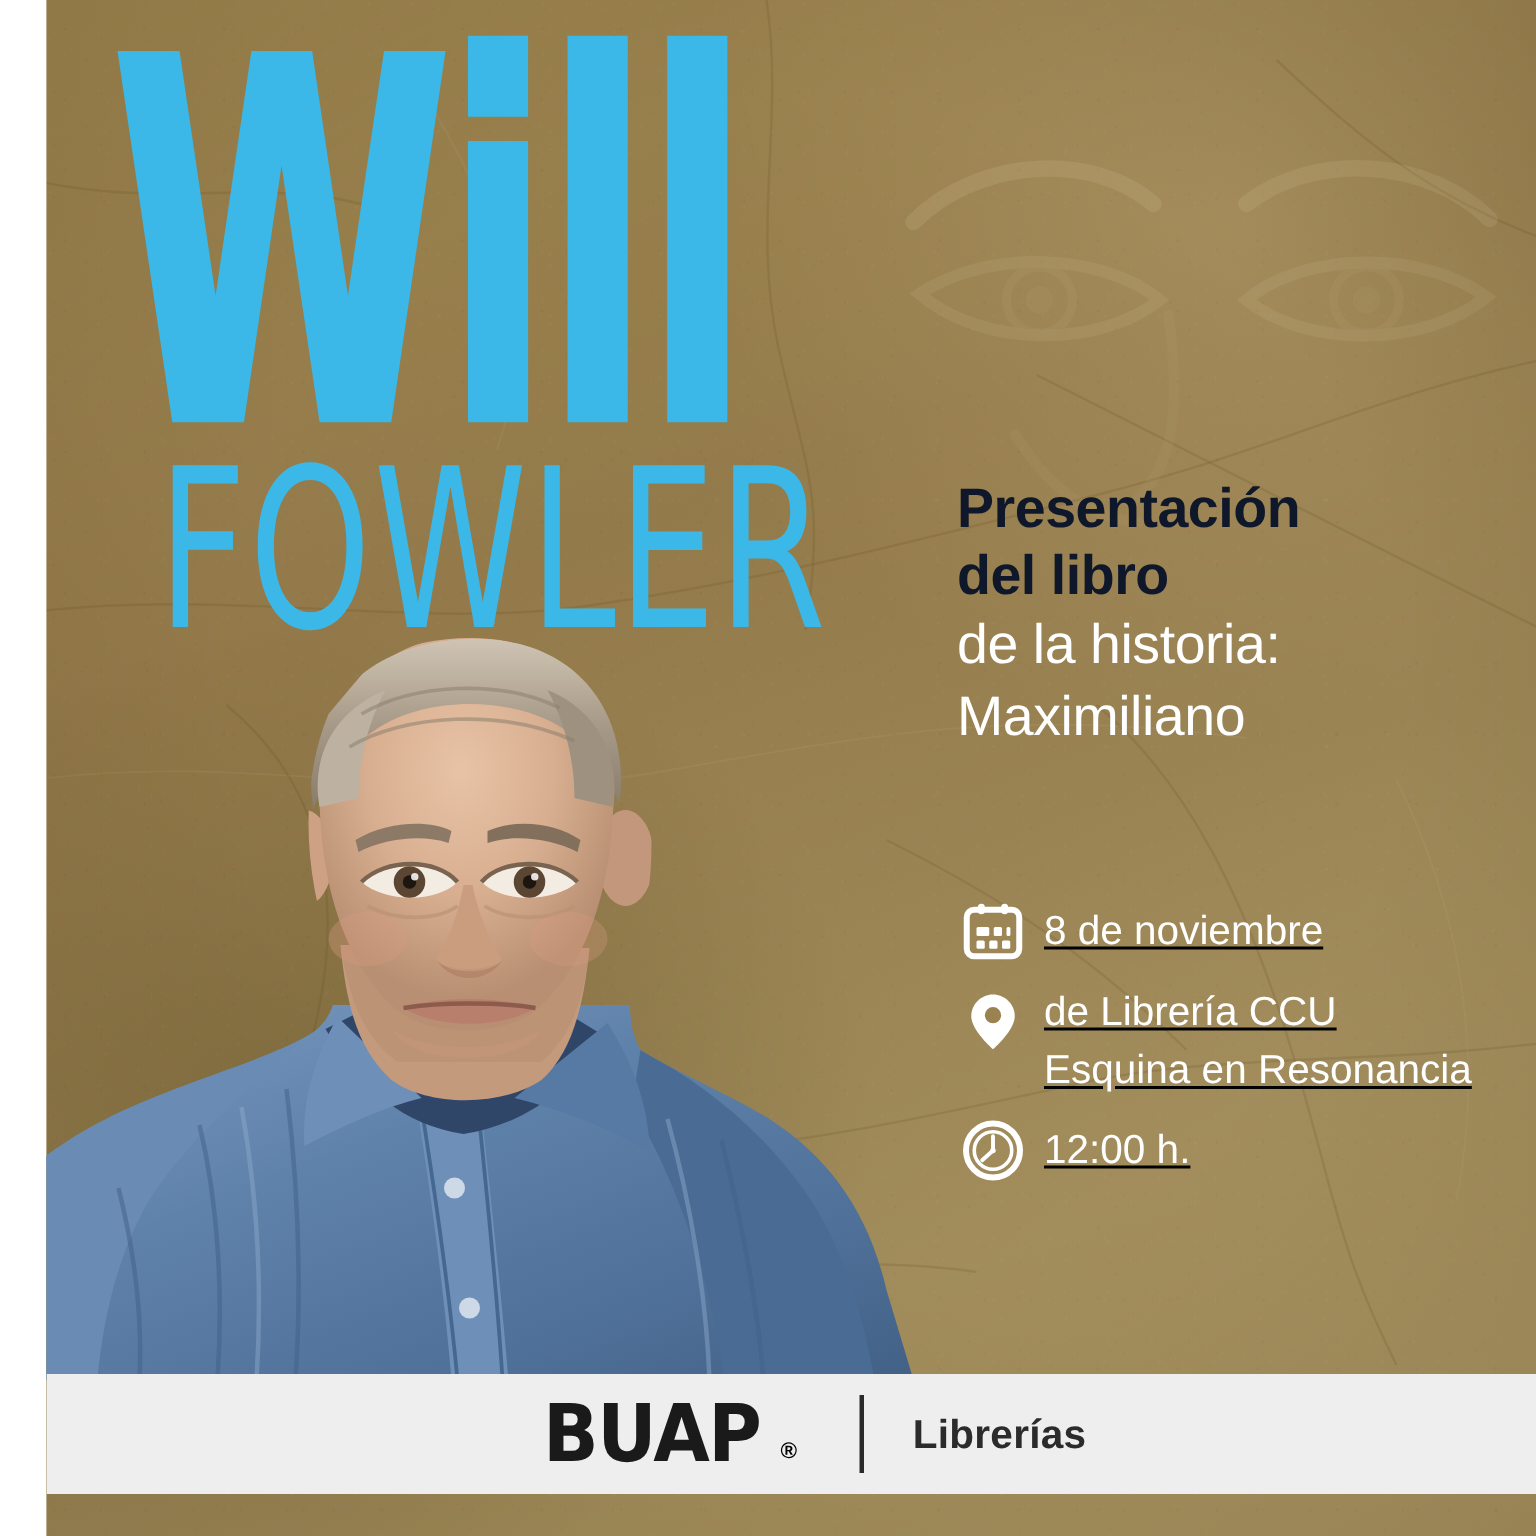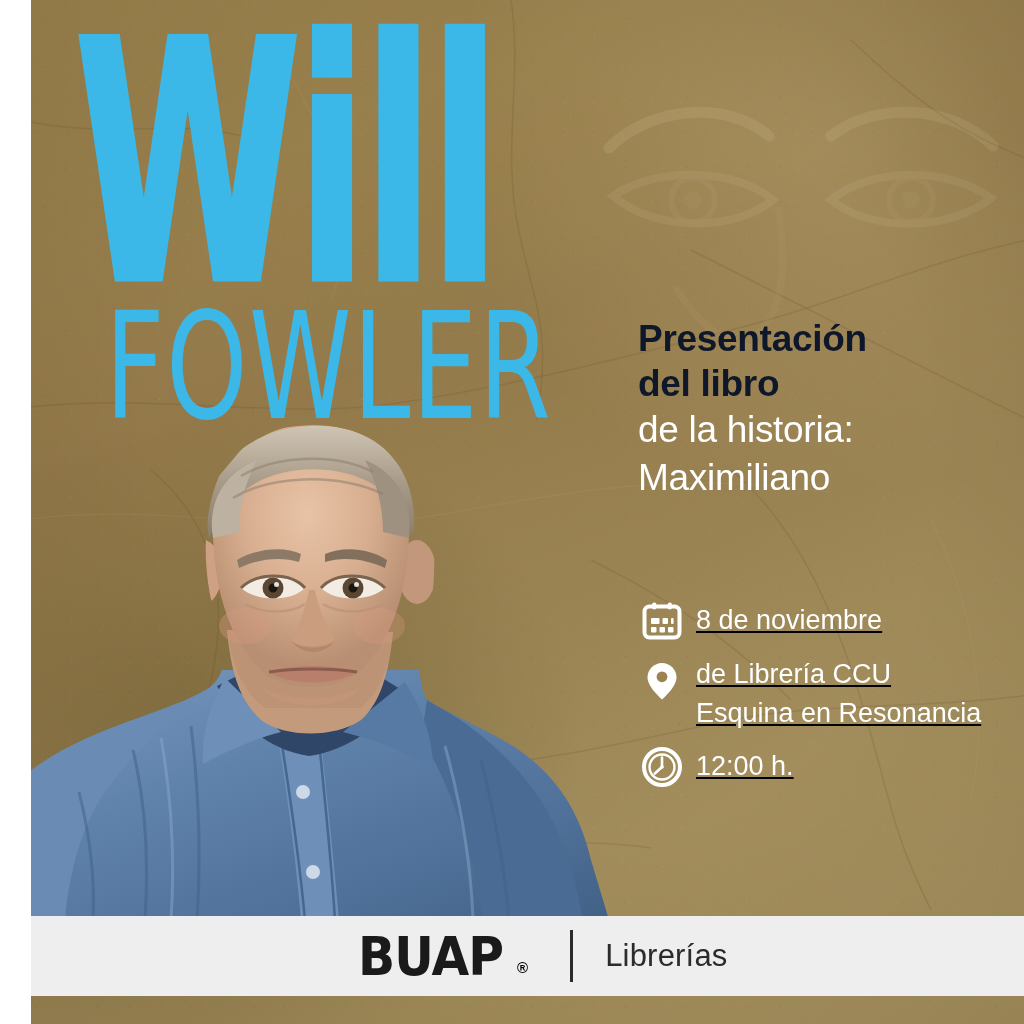--- a/index.html
+++ b/index.html
@@ -165,22 +165,22 @@
     font-weight: 700;
   }
   .footer-divider {
     width: 3px;
     height: 52px;
     background: #2a2a2a;
     margin: 0 32px 0 42px;
   }
   .footer-label {
     color: #2b2b2b;
-    font-size: 31px;
-    font-weight: 400;
+    font-size: 27px;
+    font-weight: 700;
     letter-spacing: 0.2px;
   }
 </style>
 </head>
 <body>
 
 <div id="poster">
 
   <div class="bg-base"></div>
   <div class="bg-grain"></div>

